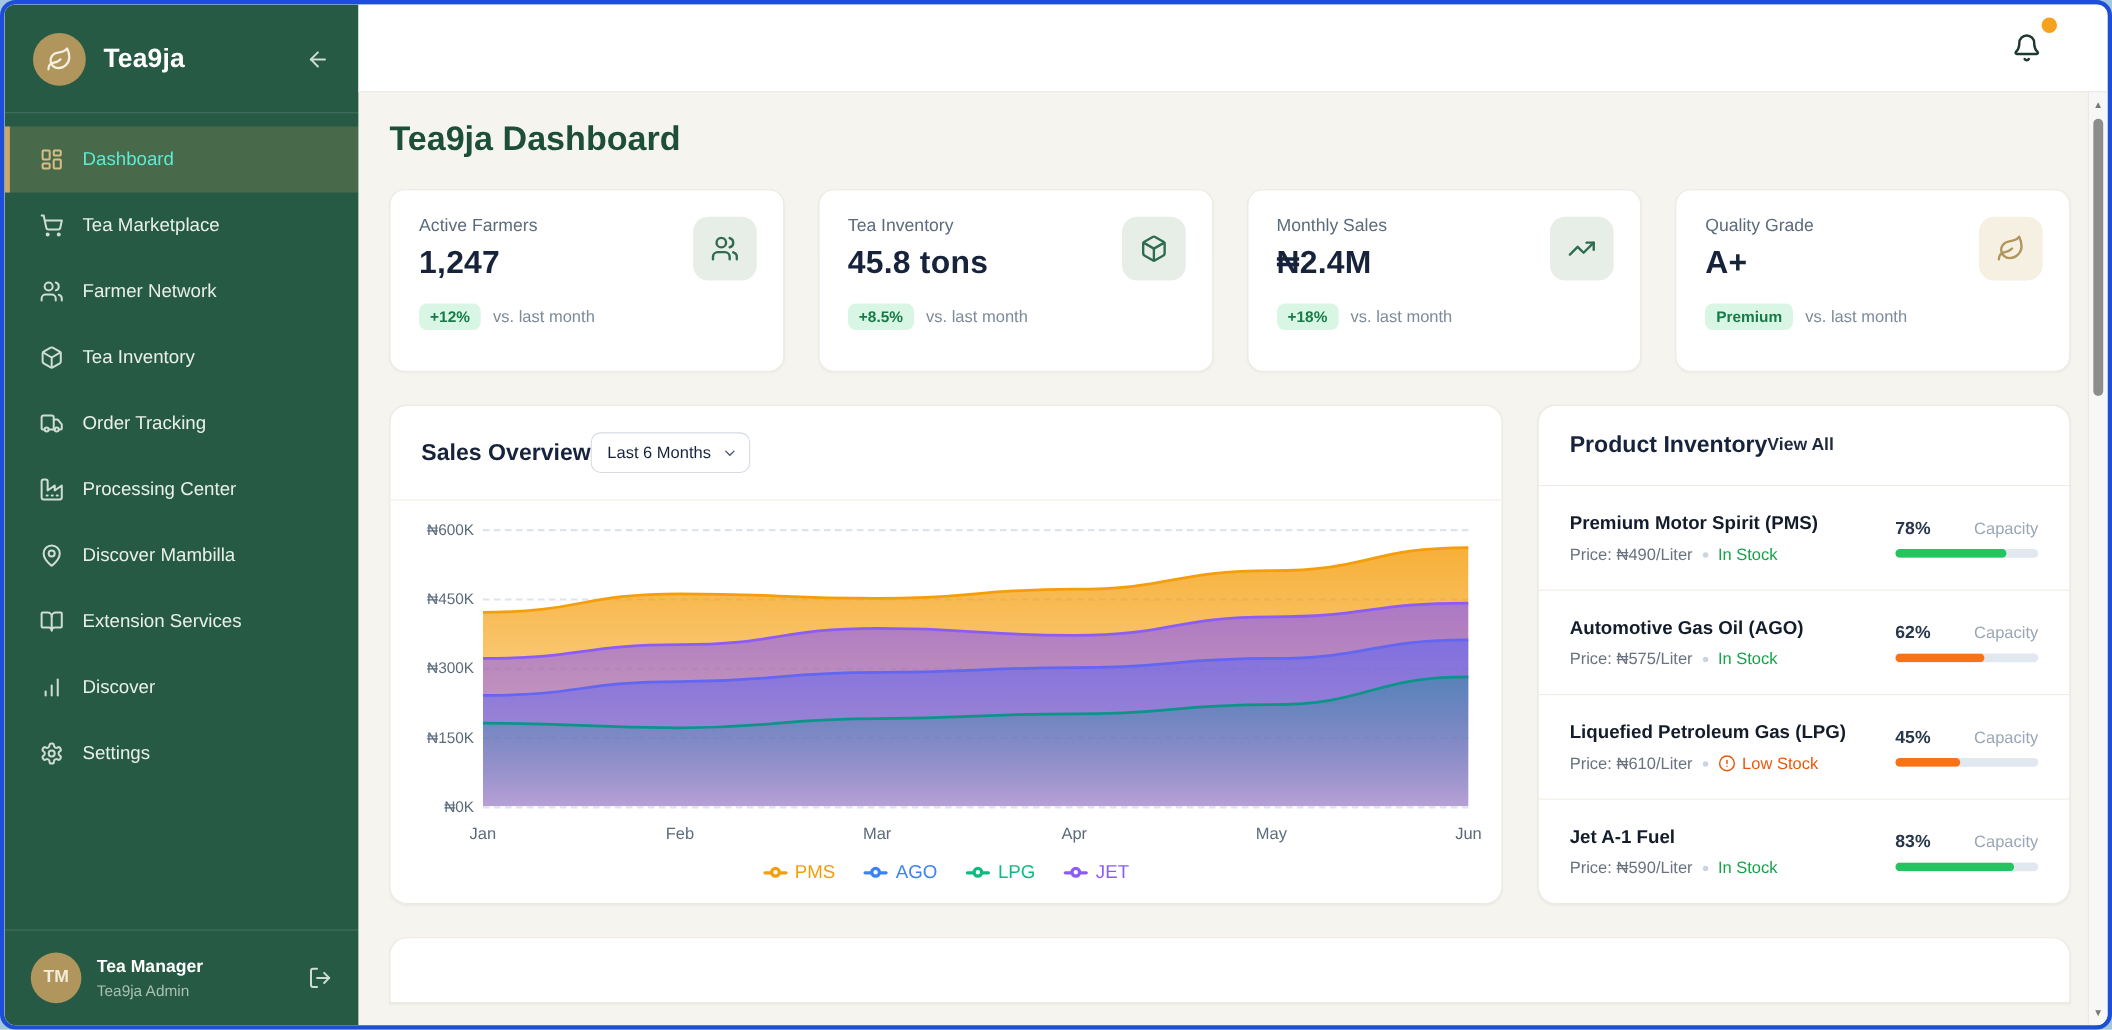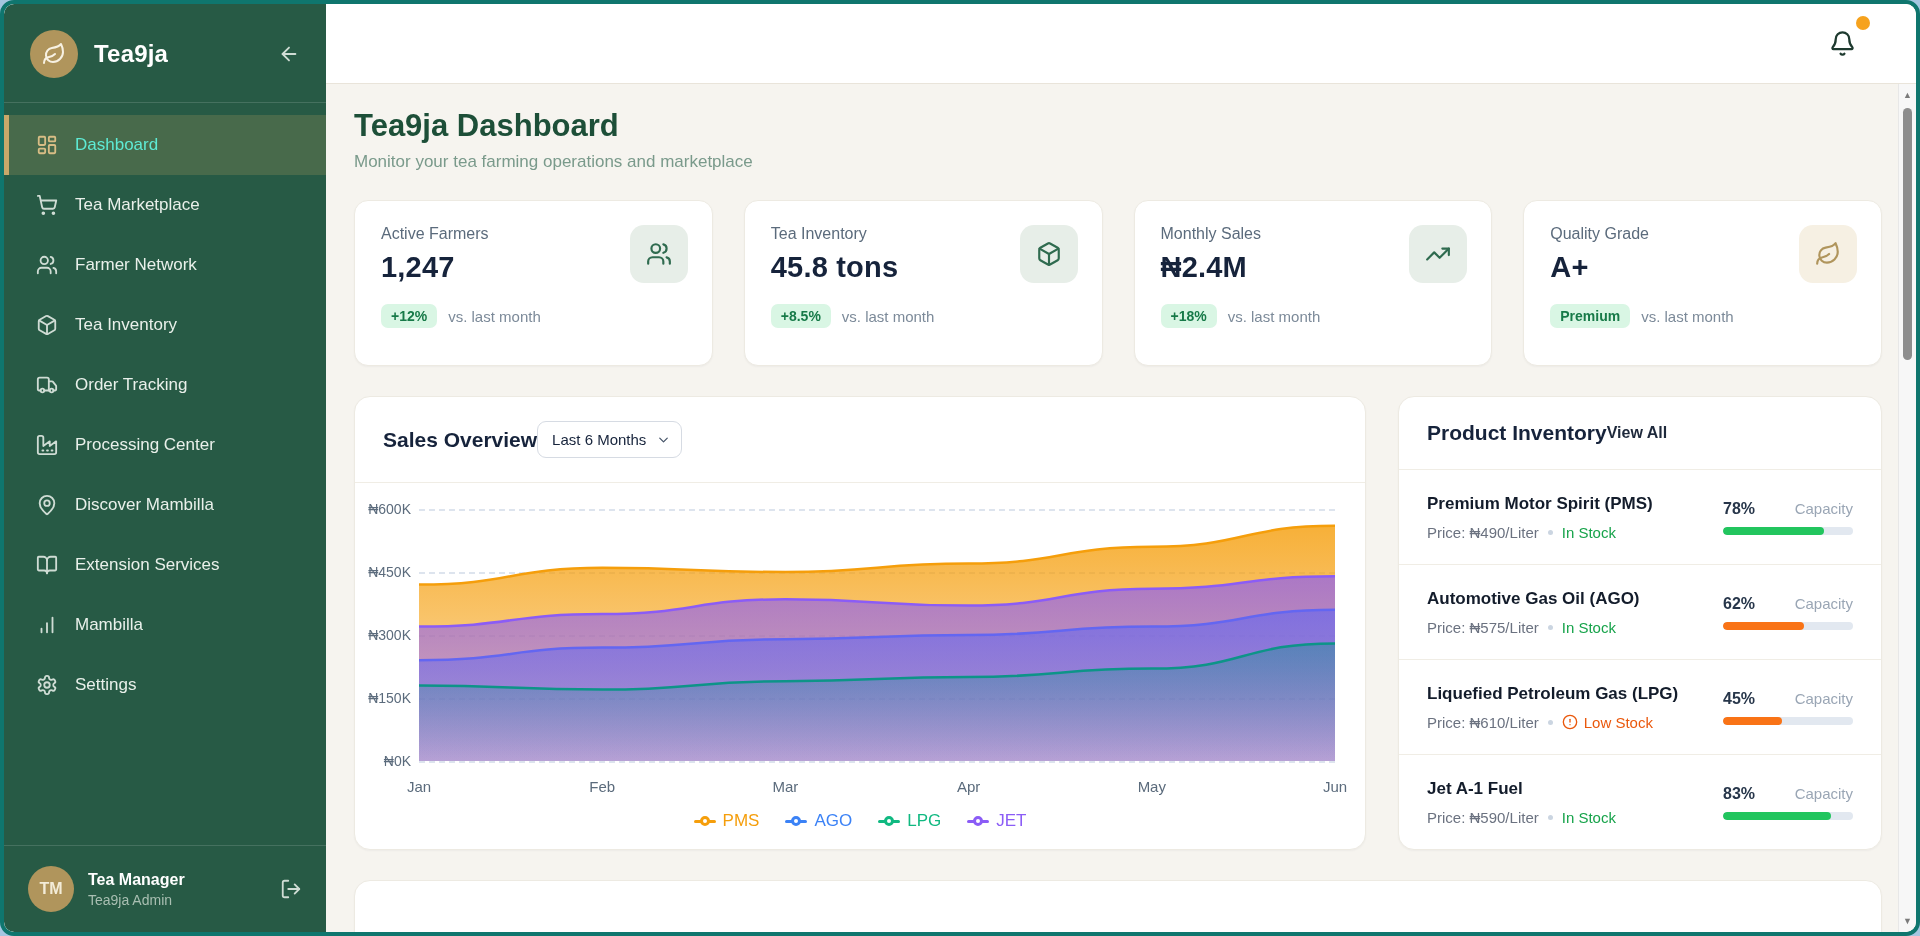--- a/index.html
+++ b/index.html
@@ -4,21 +4,21 @@
 <style>
   * { box-sizing: border-box; margin: 0; padding: 0; }
   html,body { width:1920px; height:936px; }
   body {
     font-family: "Liberation Sans","DejaVu Sans",sans-serif;
     background:#a5c6e0;
     overflow:hidden;
   }
   .frame {
     position:absolute; inset:0;
-    border:4px solid #0f766e;
+    border:4px solid #1d4ed8;
     border-radius:14px;
     overflow:hidden;
     display:flex;
     background:#f6f4ef;
   }
   .frame-inner { border-radius:10px; overflow:hidden; display:flex; width:100%; height:100%; }
 
   
   .sidebar {
     width:322px; min-width:322px; height:100%;
@@ -129,21 +129,21 @@
   .range-select {
     appearance:none; -webkit-appearance:none;
     font-family:inherit; font-size:15px; color:#16233b;
     border:1px solid #d6dbe3; border-radius:9px;
     padding:9px 34px 9px 14px; background:#fff; cursor:pointer;
   }
   .select-chevron { position:absolute; right:11px; top:50%; transform:translateY(-50%); pointer-events:none; color:#475569; display:flex; }
   .select-chevron svg { width:15px; height:15px; }
 
   .chart-card { height:454px; display:flex; flex-direction:column; }
-  .chart-body { padding:26px 30px 6px 0; flex:1; display:flex; }
+  .chart-body { padding:26px 30px 6px 20px; flex:1; display:flex; }
   .ylabels { width:64px; position:relative; }
   .ylabel { position:absolute; right:8px; transform:translateY(-50%); font-size:14px; color:#5b6b7c; white-space:nowrap; }
   .plot-col { flex:1; position:relative; }
   .plot { position:absolute; left:0; right:0; top:0; bottom:34px; }
   .gridline { position:absolute; left:0; right:0; border-top:2px dashed #dde4ee; }
   .plot svg { position:absolute; inset:0; width:100%; height:100%; }
   .xlabels { position:absolute; left:0; right:0; bottom:0; height:26px; }
   .xlabel { position:absolute; bottom:0; transform:translateX(-50%); font-size:15px; color:#5b6b7c; }
   .legend { display:flex; justify-content:center; gap:26px; padding:10px 0 18px 0; }
   .legend-item { display:flex; align-items:center; gap:7px; font-size:17px; cursor:pointer; }
@@ -278,21 +278,21 @@
               <path d="M3 18a1 1 0 0 1-1-1V4a1 1 0 0 1 1-1h5a4 4 0 0 1 4 4 4 4 0 0 1 4-4h5a1 1 0 0 1 1 1v13a1 1 0 0 1-1 1h-6a3 3 0 0 0-3 3 3 3 0 0 0-3-3z"></path>
             </svg>
             <span>Extension Services</span>
           </div>
           <div class="nav-item">
             <svg viewBox="0 0 24 24" fill="none" stroke="currentColor" stroke-width="2" stroke-linecap="round" stroke-linejoin="round" style="width:22px;height:22px;display:block">
               <line x1="6" y1="20" x2="6" y2="16"></line>
               <line x1="12" y1="20" x2="12" y2="10"></line>
               <line x1="18" y1="20" x2="18" y2="4"></line>
             </svg>
-            <span>Mambilla</span>
+            <span>Discover</span>
           </div>
           <div class="nav-item">
             <svg viewBox="0 0 24 24" fill="none" stroke="currentColor" stroke-width="2" stroke-linecap="round" stroke-linejoin="round" style="width:22px;height:22px;display:block">
               <path d="M12.22 2h-.44a2 2 0 0 0-2 2v.18a2 2 0 0 1-1 1.73l-.43.25a2 2 0 0 1-2 0l-.15-.08a2 2 0 0 0-2.73.73l-.22.38a2 2 0 0 0 .73 2.73l.15.1a2 2 0 0 1 1 1.72v.51a2 2 0 0 1-1 1.74l-.15.09a2 2 0 0 0-.73 2.73l.22.38a2 2 0 0 0 2.73.73l.15-.08a2 2 0 0 1 2 0l.43.25a2 2 0 0 1 1 1.73V20a2 2 0 0 0 2 2h.44a2 2 0 0 0 2-2v-.18a2 2 0 0 1 1-1.73l.43-.25a2 2 0 0 1 2 0l.15.08a2 2 0 0 0 2.73-.73l.22-.39a2 2 0 0 0-.73-2.73l-.15-.08a2 2 0 0 1-1-1.74v-.5a2 2 0 0 1 1-1.74l.15-.09a2 2 0 0 0 .73-2.73l-.22-.38a2 2 0 0 0-2.73-.73l-.15.08a2 2 0 0 1-2 0l-.43-.25a2 2 0 0 1-1-1.73V4a2 2 0 0 0-2-2z"></path>
               <circle cx="12" cy="12" r="3"></circle>
             </svg>
             <span>Settings</span>
           </div>
         </nav>
     <div class="side-user">
@@ -317,21 +317,20 @@
         <svg viewBox="0 0 24 24" fill="none" stroke="currentColor" stroke-width="2" stroke-linecap="round" stroke-linejoin="round" style="width:27px;height:27px;display:block">
               <path d="M10.27 21a2 2 0 0 0 3.46 0"></path>
               <path d="M3.26 15.33A1 1 0 0 0 4 17h16a1 1 0 0 0 .74-1.67C19.41 13.96 18 12.5 18 8A6 6 0 0 0 6 8c0 4.5-1.41 5.96-2.74 7.33"></path>
             </svg>
         <span class="bell-dot" id="bell-dot" style="background: rgb(246, 162, 29);"></span>
       </button>
     </div>
 
     <div class="content">
       <h1 class="page-title">Tea9ja Dashboard</h1>
-      <p class="page-subtitle">Monitor your tea farming operations and marketplace</p>
 
       <div class="stats-row" id="stats-row">
             <div class="stat-card">
               <div class="stat-label">Active Farmers</div>
               <div class="stat-value">1,247</div>
               <div class="stat-icon" style="background:#e7eee8;color:#2f6b4f">
                 <svg viewBox="0 0 24 24" fill="none" stroke="currentColor" stroke-width="2" stroke-linecap="round" stroke-linejoin="round" style="width:26px;height:26px;display:block">
                   <path d="M16 21v-2a4 4 0 0 0-4-4H6a4 4 0 0 0-4 4v2"></path>
                   <circle cx="9" cy="7" r="4"></circle>
                   <path d="M22 21v-2a4 4 0 0 0-3-3.87"></path>

